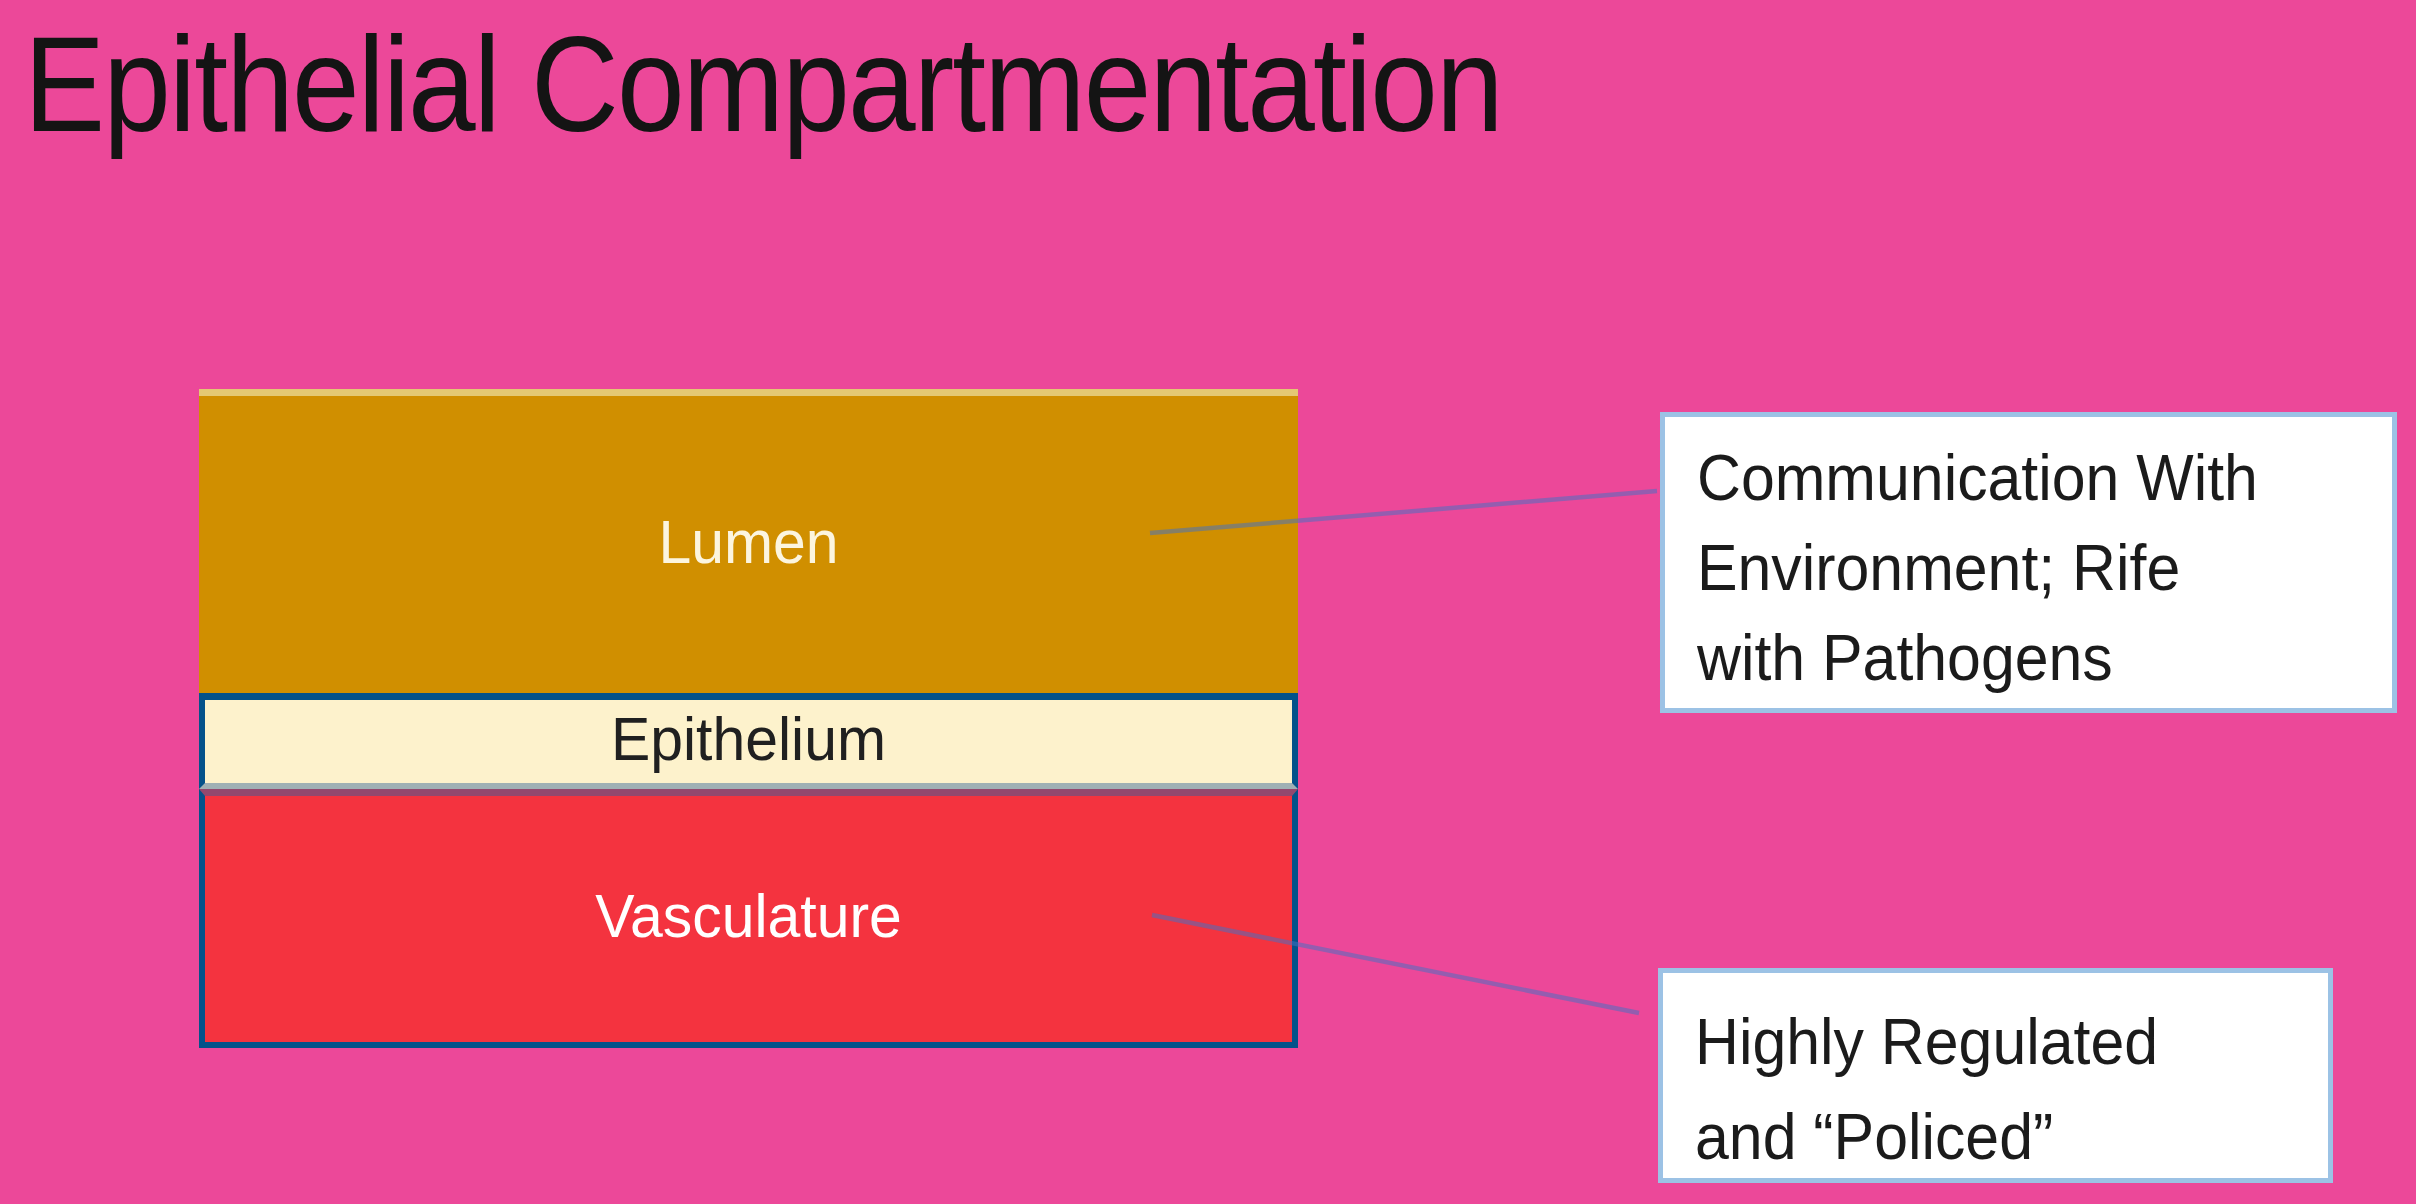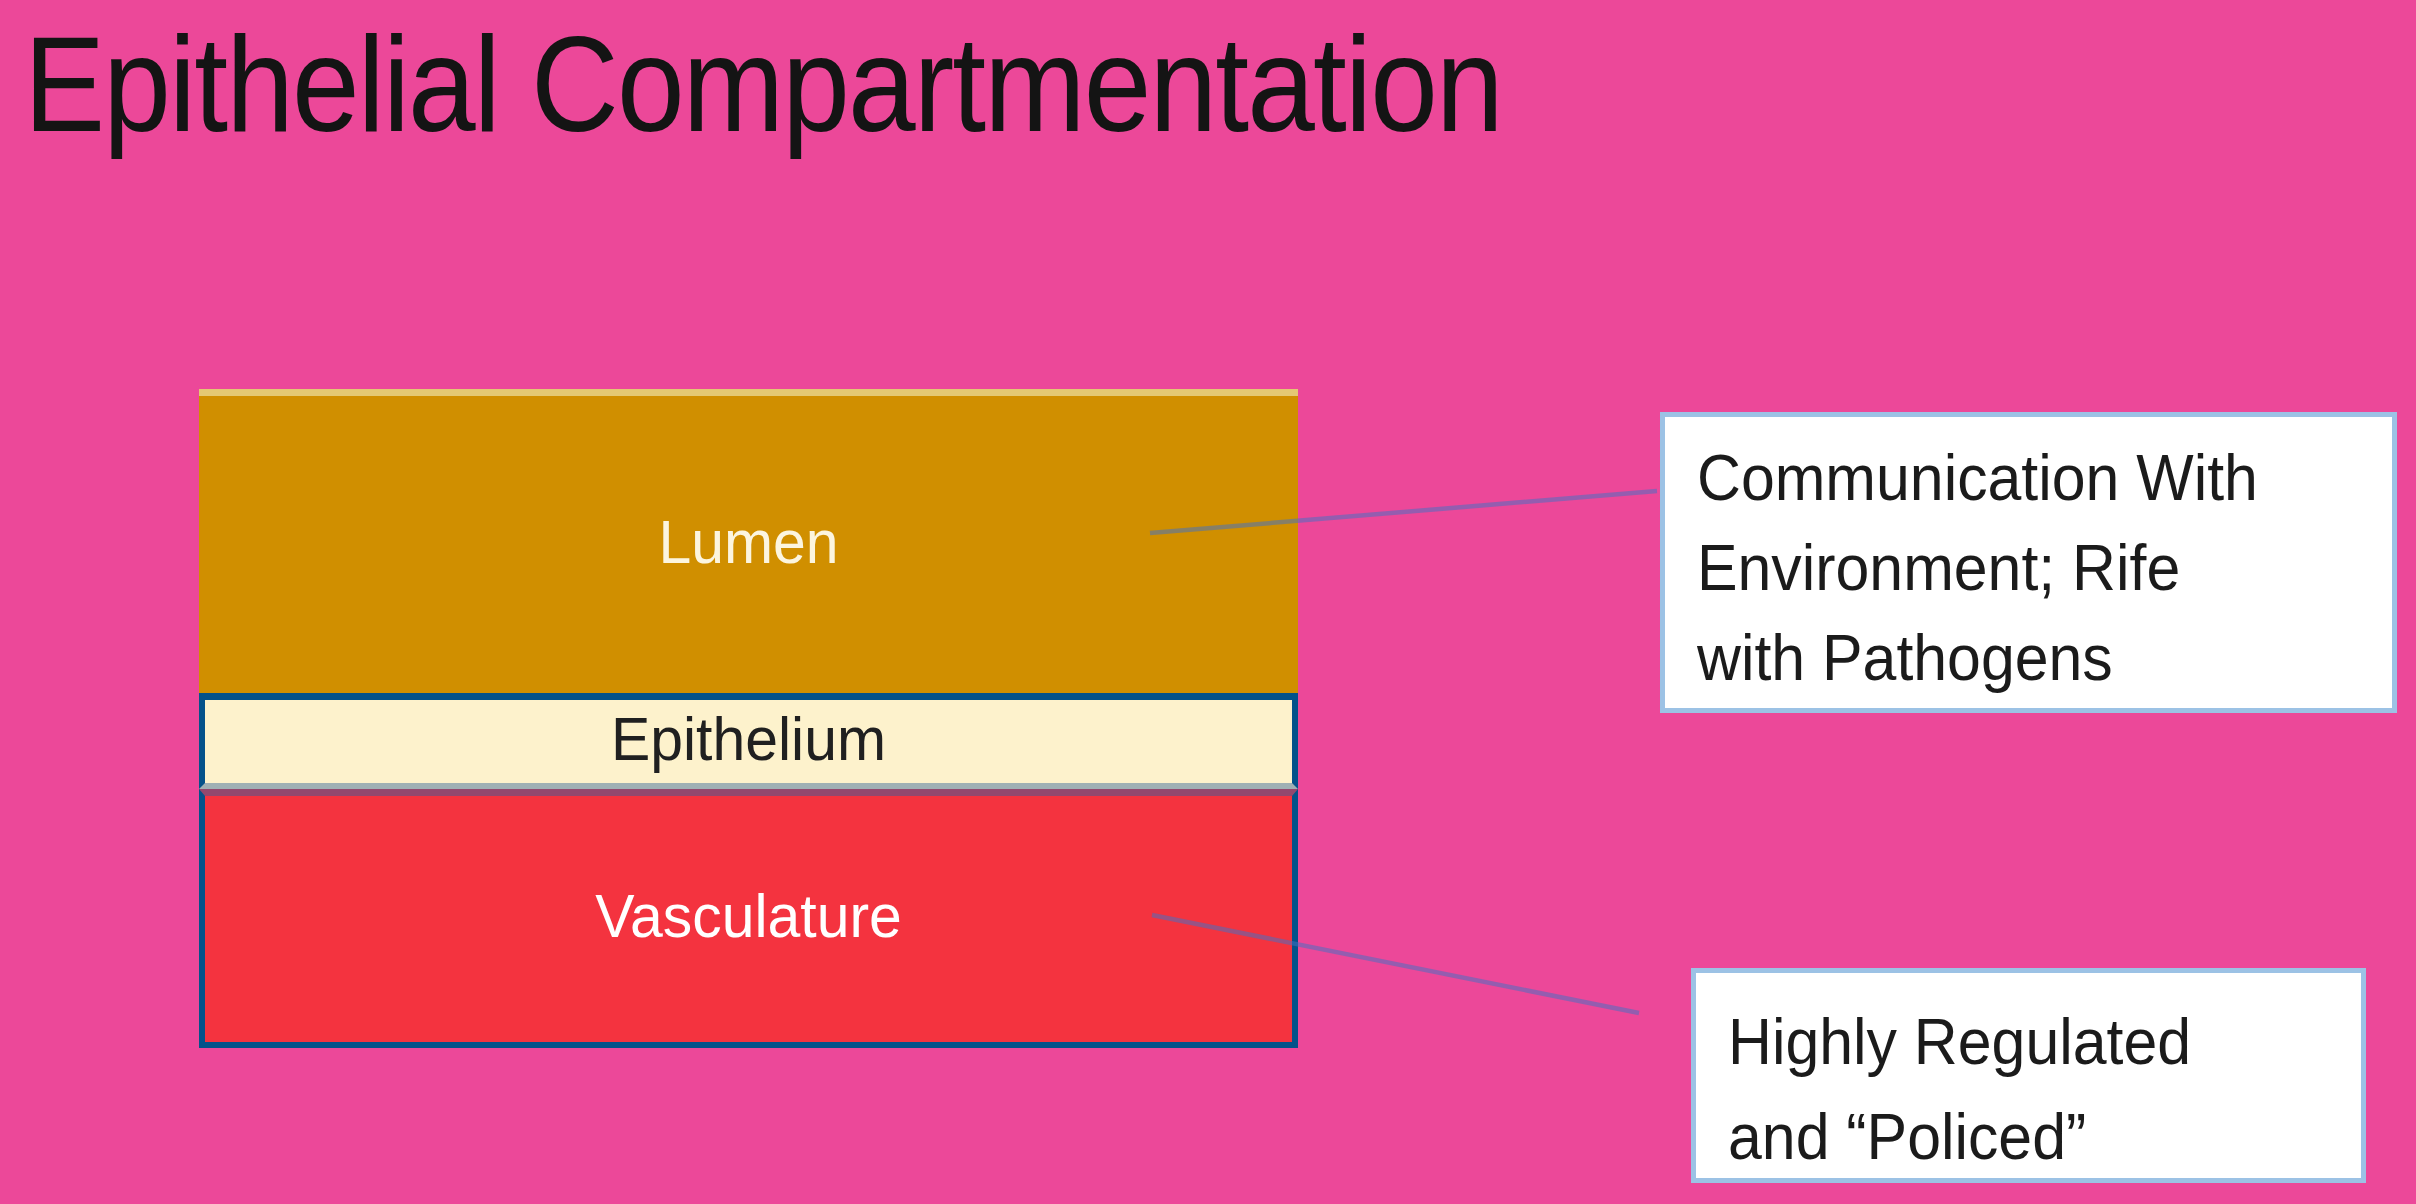--- a/index.html
+++ b/index.html
@@ -72,21 +72,21 @@
   .callout {
     position: absolute;
     box-sizing: border-box;
     background: #ffffff;
     border: 5px solid #9CC2E5;
     color: #1B1B1B;
     font-size: 64px;
     line-height: 90px;
   }
   .callout-1 { left: 1660px; top: 412px; width: 737px; height: 301px; padding: 16px 3px 0 32px; }
-  .callout-2 { left: 1658px; top: 968px; width: 675px; height: 215px; padding: 22px 18px 0 32px; line-height: 95px; margin-left: 33px; }
+  .callout-2 { left: 1658px; top: 968px; width: 675px; height: 215px; padding: 22px 18px 0 32px; line-height: 95px; }
   .callout-line { transform: scaleX(0.95); transform-origin: 0 50%; white-space: nowrap; }
 
   
   .connector-svg {
     position: absolute; left: 0; top: 0; width: 2416px; height: 1204px;
     pointer-events: none;
   }
 </style>
 </head>
 <body>

